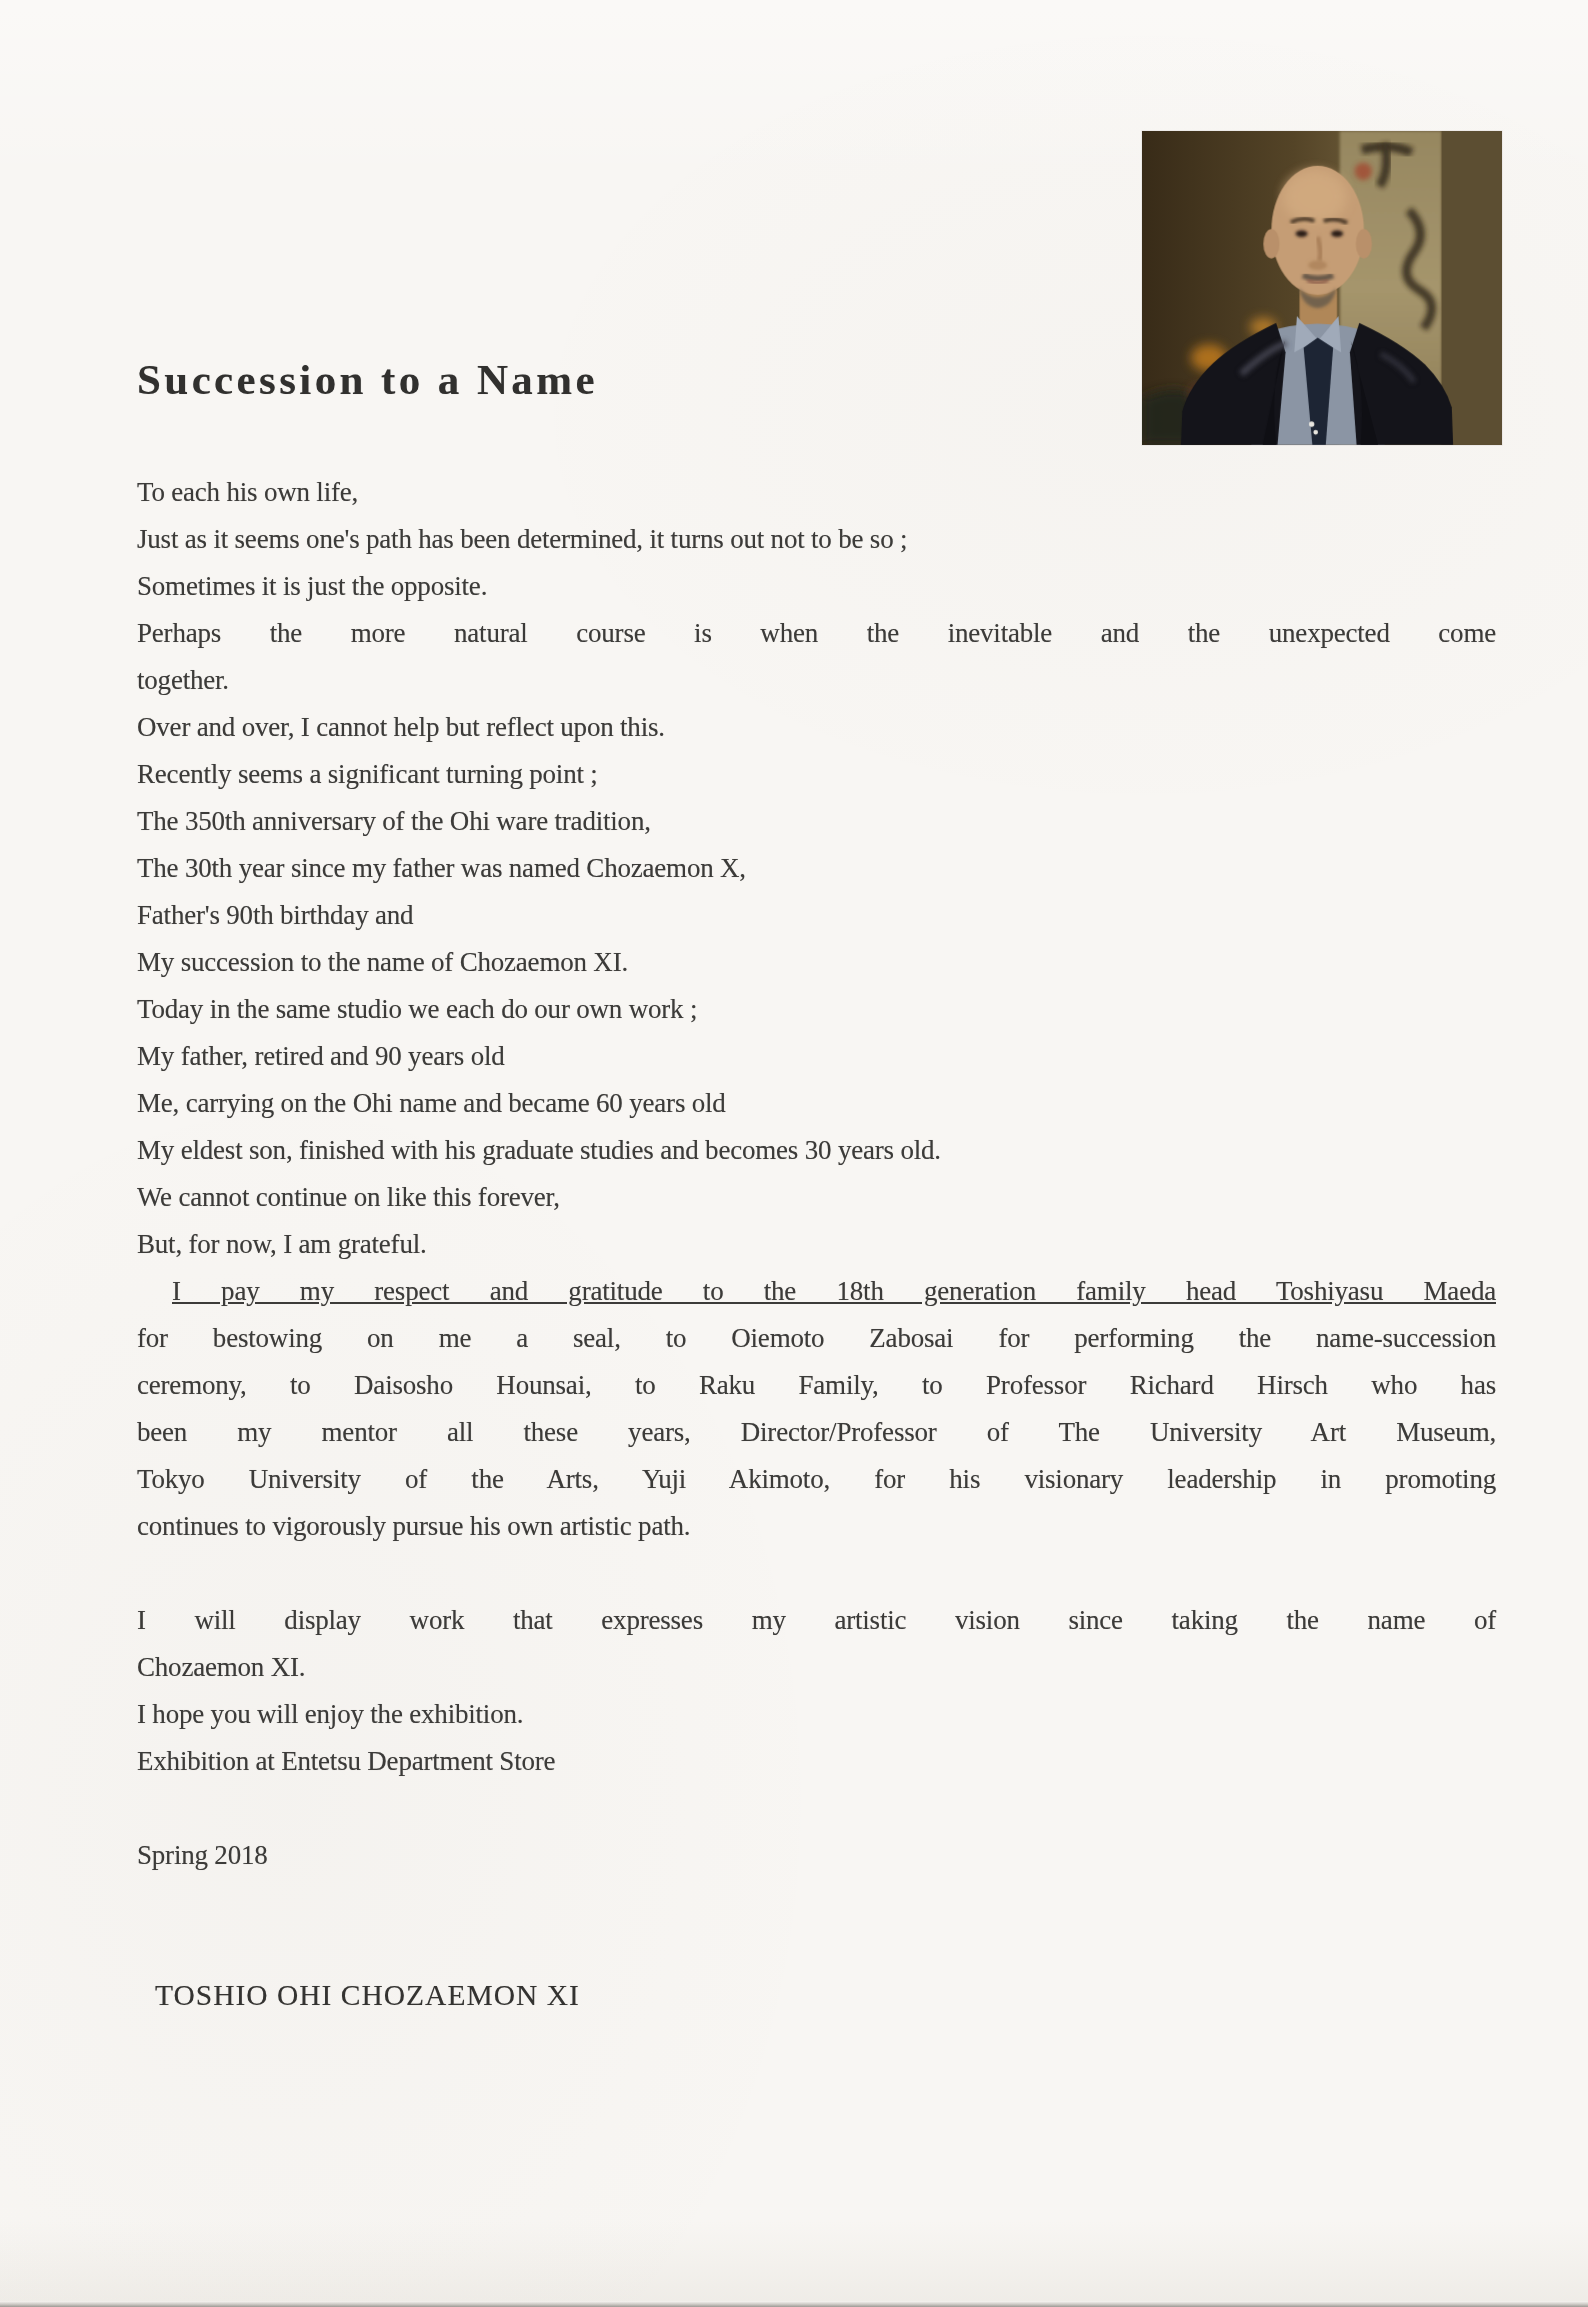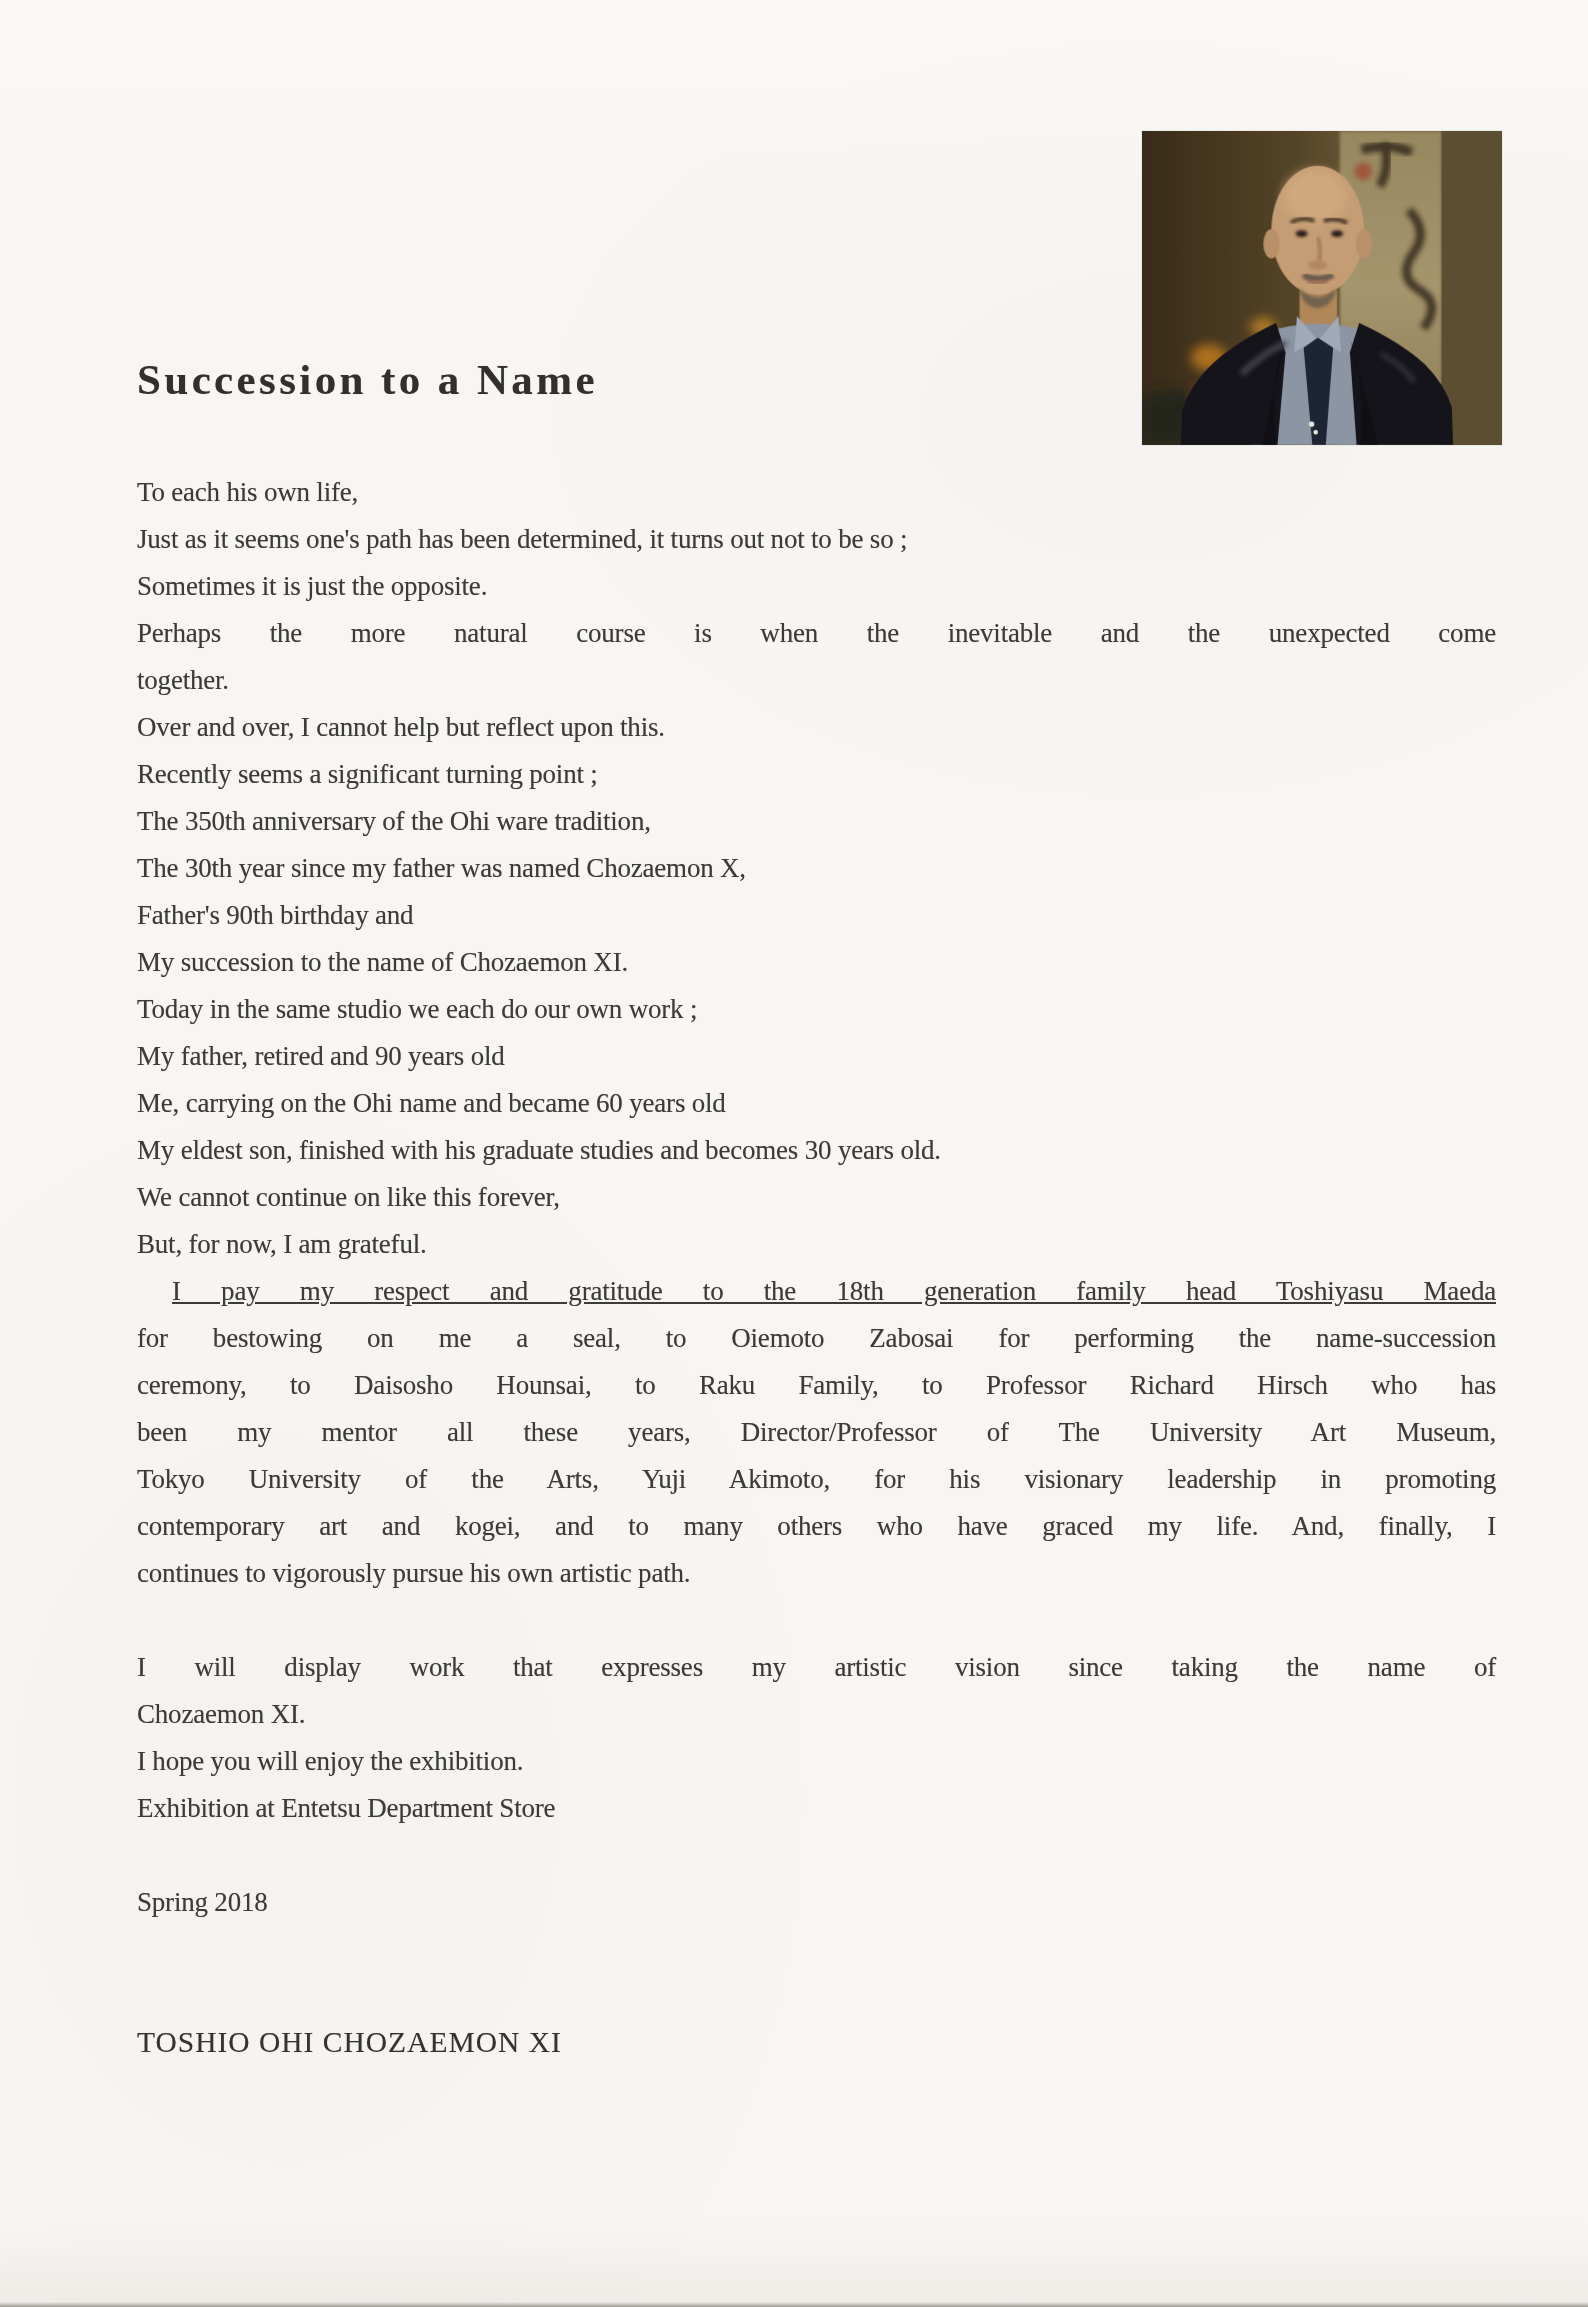--- a/index.html
+++ b/index.html
@@ -45,20 +45,21 @@
     white-space: normal;
     text-align: justify;
     text-align-last: justify;
     text-justify: inter-word;
   }
   .line.indent { text-indent: 35px; text-decoration: underline; }
   .line.signature {
     font-size: 29.5px;
     letter-spacing: 1px;
     color: #343331;
+    margin-left: 18px;
   }
   .photo {
     position: absolute;
     left: 1142px;
     top: 131px;
     width: 360px;
     height: 314px;
     box-shadow: 0 0 0 0.7px rgba(120,115,105,0.12);
   }
   .photo svg { display: block; width: 100%; height: 100%; }
@@ -178,21 +179,20 @@
       <div class="line">My father, retired and 90 years old</div>
       <div class="line">Me, carrying on the Ohi name and became 60 years old</div>
       <div class="line">My eldest son, finished with his graduate studies and becomes 30 years old.</div>
       <div class="line">We cannot continue on like this forever,</div>
       <div class="line">But, for now, I am grateful.</div>
       <div class="line justify indent">I pay my respect and gratitude to the 18th generation family head Toshiyasu Maeda</div>
       <div class="line justify">for bestowing on me a seal, to Oiemoto Zabosai for performing the name-succession</div>
       <div class="line justify">ceremony, to Daisosho Hounsai, to Raku Family, to Professor Richard Hirsch who has</div>
       <div class="line justify">been my mentor all these years, Director/Professor of The University Art Museum,</div>
       <div class="line justify">Tokyo University of the Arts, Yuji Akimoto, for his visionary leadership in promoting</div>
-      <div class="line justify">contemporary art and kogei, and to many others who have graced my life. And, finally, I</div>
       <div class="line">continues to vigorously pursue his own artistic path.</div>
       <div class="line justify" style="margin-top: 47px;">I will display work that expresses my artistic vision since taking the name of</div>
       <div class="line">Chozaemon XI.</div>
       <div class="line">I hope you will enjoy the exhibition.</div>
       <div class="line">Exhibition at Entetsu Department Store</div>
       <div class="line" style="margin-top: 47px;">Spring 2018</div>
       <div class="line signature" style="margin-top: 93px;">TOSHIO OHI CHOZAEMON XI</div>
     </div>
 
   <div class="page-bottom-shade"></div>

